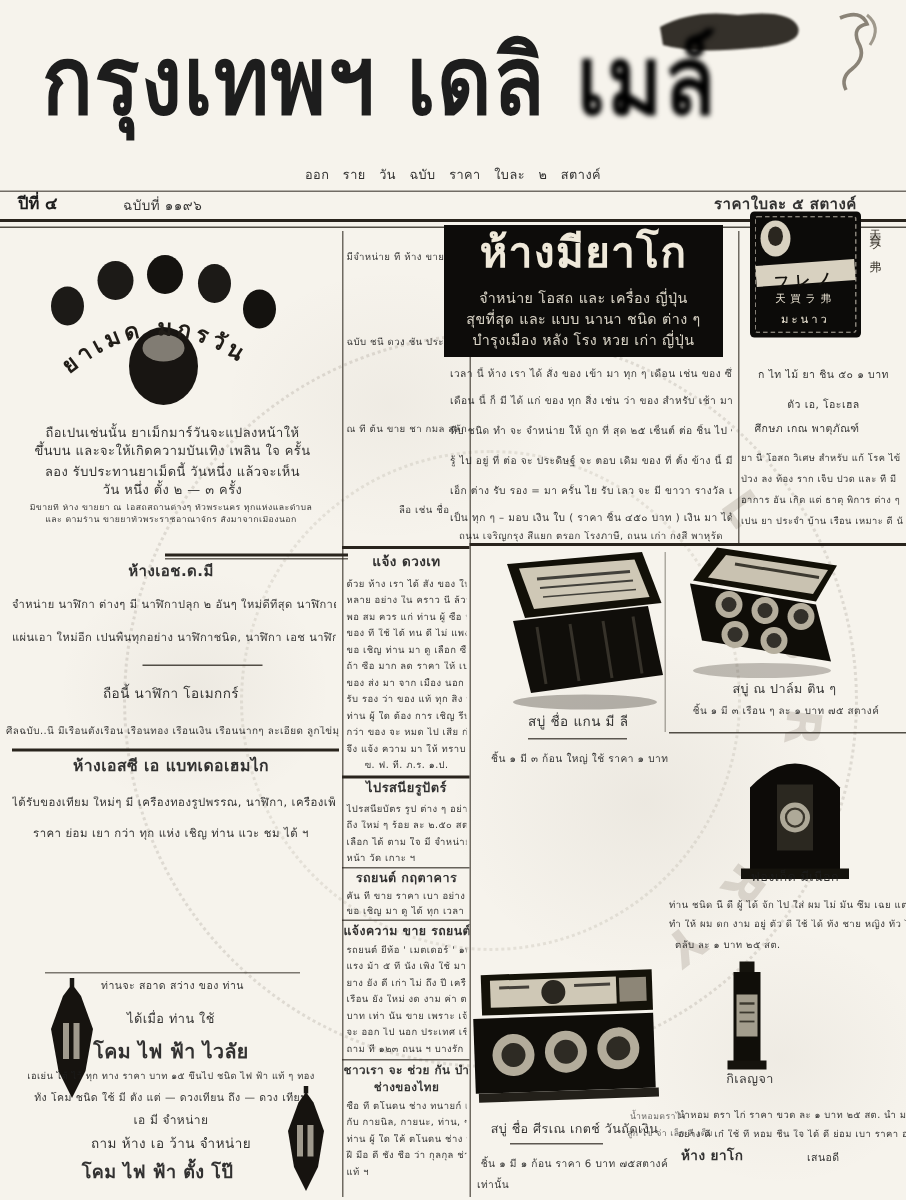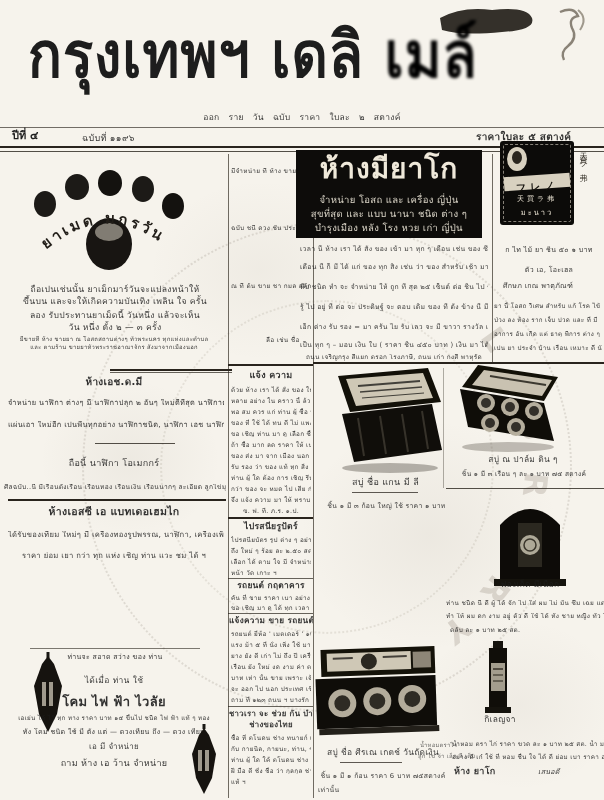--- a/index.html
+++ b/index.html
@@ -109,34 +109,35 @@
     <rect x="12" y="30" width="4" height="24" fill="#cfc8b8" opacity=".75"></rect>
     <rect x="19" y="30" width="4" height="24" fill="#cfc8b8" opacity=".75"></rect>
   </svg>
   <div class="t c deg" style="left:30px;top:653px;width:170px;font-size:7px;">ท่านจะ สอาด สว่าง ของ ท่าน</div>
   <div class="t c deg" style="left:0;top:675px;width:228px;font-size:8.5px;">ได้เมื่อ ท่าน ใช้</div>
   <div class="t c b deg" style="left:0;top:694px;width:228px;font-size:13px;">โคม ไฟ ฟ้า ไวลัย</div>
   <div class="t c deg clip" style="left:2px;top:714px;width:224px;font-size:6.2px;">เอเย่น ได้ ไว้ ทุก ทาง ราคา บาท ๑๕ ขึ้นไป ชนิด ไฟ ฟ้า แท้ ๆ ทอง</div>
   <div class="t c deg clip" style="left:2px;top:728px;width:224px;font-size:7px;">ทั้ง   โคม ชนิด ใช้ มี ตั้ง แต่ — ดวงเทียน ถึง — ดวง เทียน</div>
   <div class="t c deg" style="left:0;top:742px;width:228px;font-size:8px;">เอ มี จำหน่าย</div>
   <div class="t c deg" style="left:0;top:758px;width:228px;font-size:9px;">ถาม ห้าง เอ ว้าน จำหน่าย</div>
+  <div class="t c b deg" style="left:0;top:774px;width:210px;font-size:12px;">โคม ไฟ ฟ้า ตั้ง โป๊</div>
   <svg width="36" height="74" style="left:186px;top:724px;">
     <line x1="18" y1="0" x2="18" y2="5" stroke="#1a1814" stroke-width="3"></line>
     <polygon points="18,4 23,11 30,30 26,54 18,70 10,54 6,30 13,11" fill="#16130f"></polygon>
     <rect x="12" y="26" width="4" height="21" fill="#cfc8b8" opacity=".75"></rect>
     <rect x="19" y="26" width="4" height="21" fill="#cfc8b8" opacity=".75"></rect>
   </svg>
 
   <div class="t deg clip" style="left:231px;top:168px;width:80px;font-size:6.4px;">มีจำหน่าย ที่ ห้าง ขาย ยา เสียมรโก</div>
   <div class="t deg clip" style="left:231px;top:225px;width:80px;font-size:6.4px;">ฉบับ ชนี้ ดวง ชั้น ประ กวด โรง กษี</div>
   <div class="t deg clip" style="left:231px;top:283px;width:80px;font-size:6.4px;">ณ ที่ ต้น ขาย ชา กมล สลัก ชอง ตานี</div>
   <div class="t deg" style="left:234px;top:337px;font-size:6.4px;margin-left:32px;">ลือ เช่น ชื่อ</div>
 
   <div class="hr" style="left:228px;top:364px;width:85px;height:1.6px;"></div>
-  <div class="t c b deg" style="left:229px;top:370px;width:84px;font-size:9px;">แจ้ง ความ</div>
+  <div class="t c b deg" style="left:229px;top:370px;width:84px;font-size:9px;">แจ้ง ดวงเท</div>
   <div class="t deg clip" style="left:231px;top:386px;width:80px;font-size:6.3px;">ด้วย ห้าง เรา ได้ สั่ง ของ ใหม่ ๆ มา ถึง แล้ว</div>
   <div class="t deg clip" style="left:231px;top:397px;width:80px;font-size:6.3px;">หลาย อย่าง ใน คราว นี้ ล้วน ของ ดี มี ราคา</div>
   <div class="t deg clip" style="left:231px;top:408px;width:80px;font-size:6.3px;">พอ สม ควร แก่ ท่าน ผู้ ซื้อ ทั่ว ๆ ไป ทั้ง</div>
   <div class="t deg clip" style="left:231px;top:419px;width:80px;font-size:6.3px;">ของ ที่ ใช้ ได้ ทน ดี ไม่ แพง เกิน ราคา เลย</div>
   <div class="t deg clip" style="left:231px;top:430px;width:80px;font-size:6.3px;">ขอ เชิญ ท่าน มา ดู เลือก ซื้อ ได้ ตาม ใจ</div>
   <div class="t deg clip" style="left:231px;top:441px;width:80px;font-size:6.3px;">ถ้า ซื้อ มาก ลด ราคา ให้ เปน พิเศษ อีก ด้วย</div>
   <div class="t deg clip" style="left:231px;top:452px;width:80px;font-size:6.3px;">ของ ส่ง มา จาก เมือง นอก ทุก ๆ เดือน เสมอ</div>
   <div class="t deg clip" style="left:231px;top:463px;width:80px;font-size:6.3px;">รับ รอง ว่า ของ แท้ ทุก สิ่ง ทุก อย่าง จริง ๆ</div>
   <div class="t deg clip" style="left:231px;top:474px;width:80px;font-size:6.3px;">ท่าน ผู้ ใด ต้อง การ เชิญ รีบ มา โดย เร็ว</div>
   <div class="t deg clip" style="left:231px;top:485px;width:80px;font-size:6.3px;">กว่า ของ จะ หมด ไป เสีย ก่อน เวลา อัน ควร</div>
@@ -287,15 +288,15 @@
     <line x1="12" y1="34" x2="22" y2="34" stroke="#3c382e" stroke-width="1.2"></line>
     <line x1="12" y1="40" x2="22" y2="40" stroke="#3c382e" stroke-width="1.2"></line>
     <rect x="4" y="66" width="26" height="6" fill="#15130d"></rect>
   </svg>
   <div class="t c deg" style="left:455px;top:715px;width:90px;font-size:8.4px;">กิเลญจา</div>
   <div class="t deg" style="left:420px;top:742px;font-size:5.8px;opacity:.7;">น้ำหอมตราไว</div>
   <div class="t deg" style="left:418px;top:753px;font-size:5.8px;opacity:.7;">ลูก ไข่ จ่า เล็ก ลี เต็ม</div>
   <div class="t deg clip" style="left:452px;top:740px;width:152px;font-size:6.3px;">น้ำหอม ตรา ไก่   ราคา ขวด ละ ๑ บาท ๒๕ สต.   น้ำ มะนาว ๆ</div>
   <div class="t deg clip" style="left:452px;top:753px;width:152px;font-size:6.3px;">อย่าง ดี เก๋ ใช้ ที่ หอม ชื่น ใจ ได้ ดี ย่อม เบา ราคา อย่าง ดี</div>
   <div class="t b deg" style="left:454px;top:766px;font-size:9px;">ห้าง ยาโก</div>
-  <div class="t deg" style="left:538px;top:768px;font-size:7px;font-style:italic;">เสนอดี</div>
+  <div class="t deg" style="left:538px;top:768px;font-size:7px;">เสนอดี</div>
 
 </div>
 
 </body></html>

